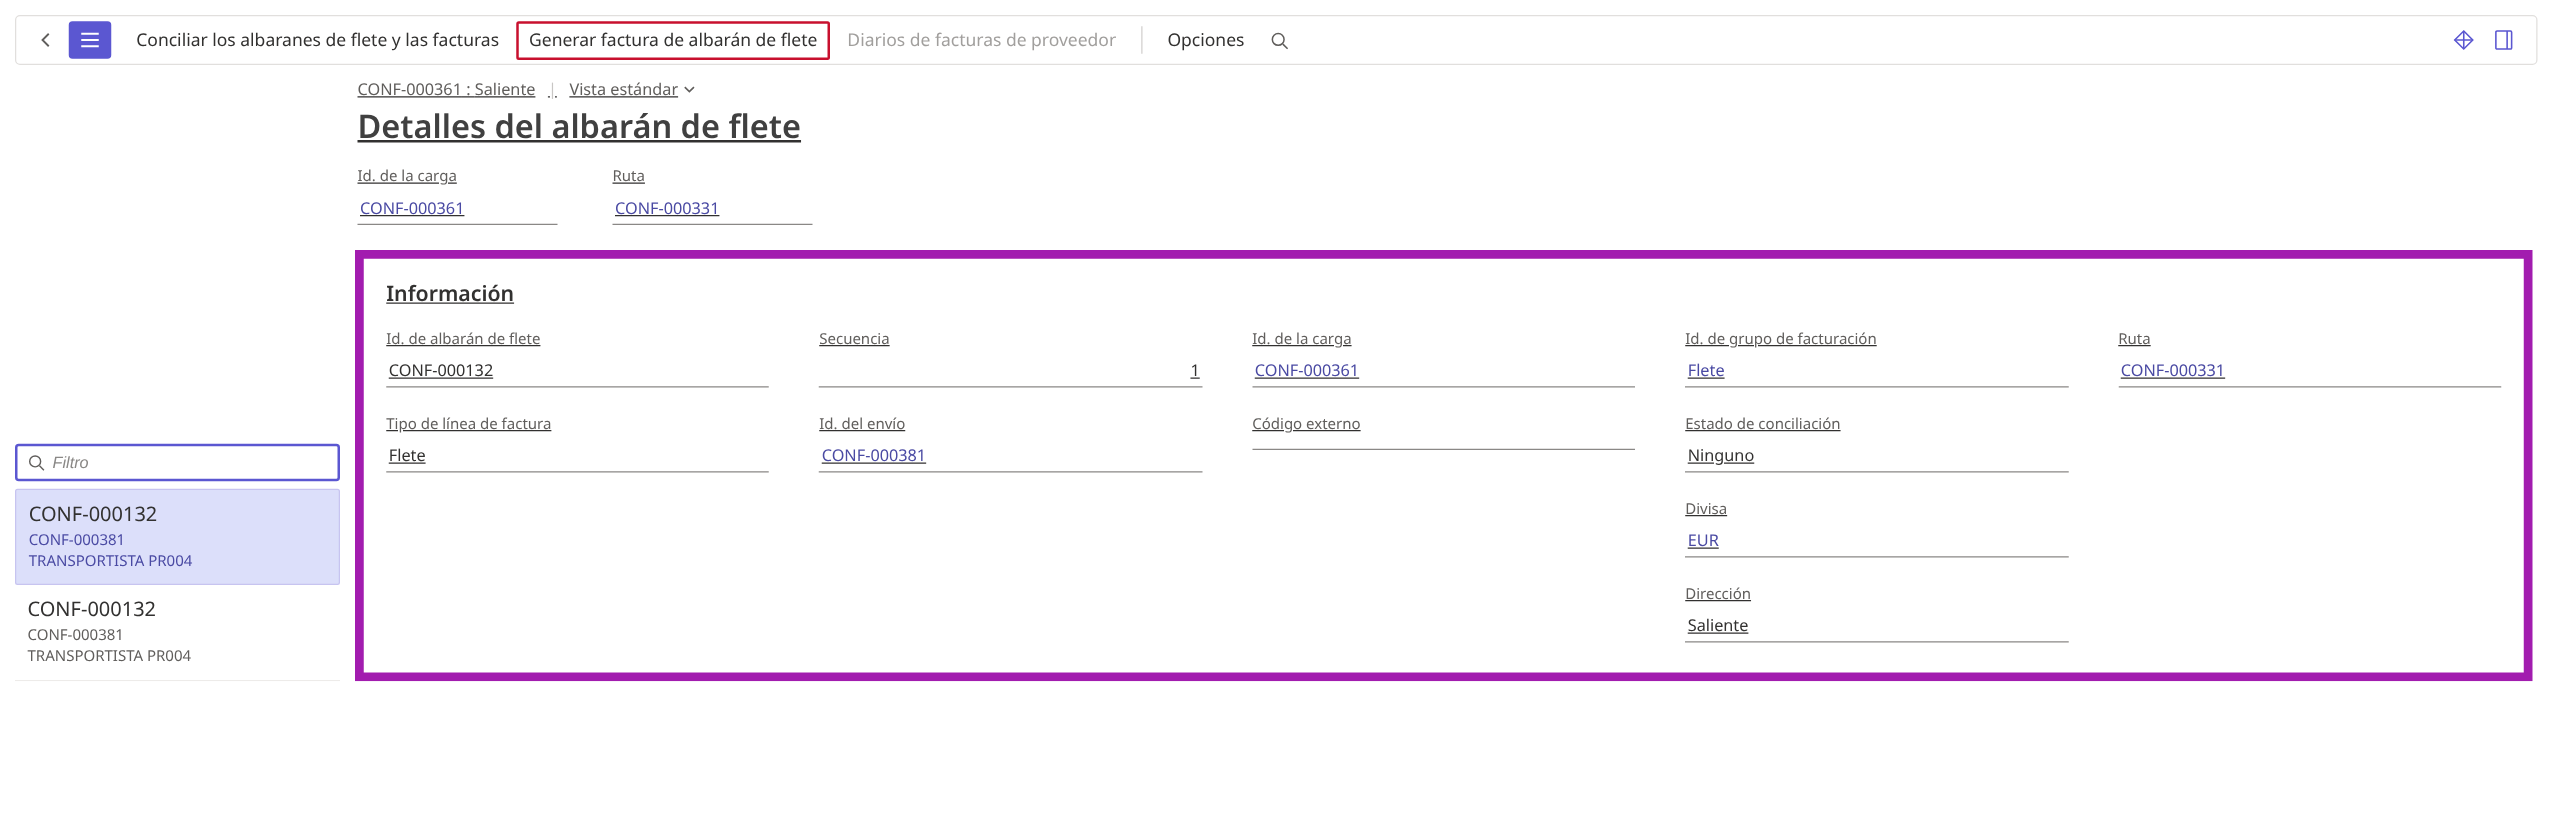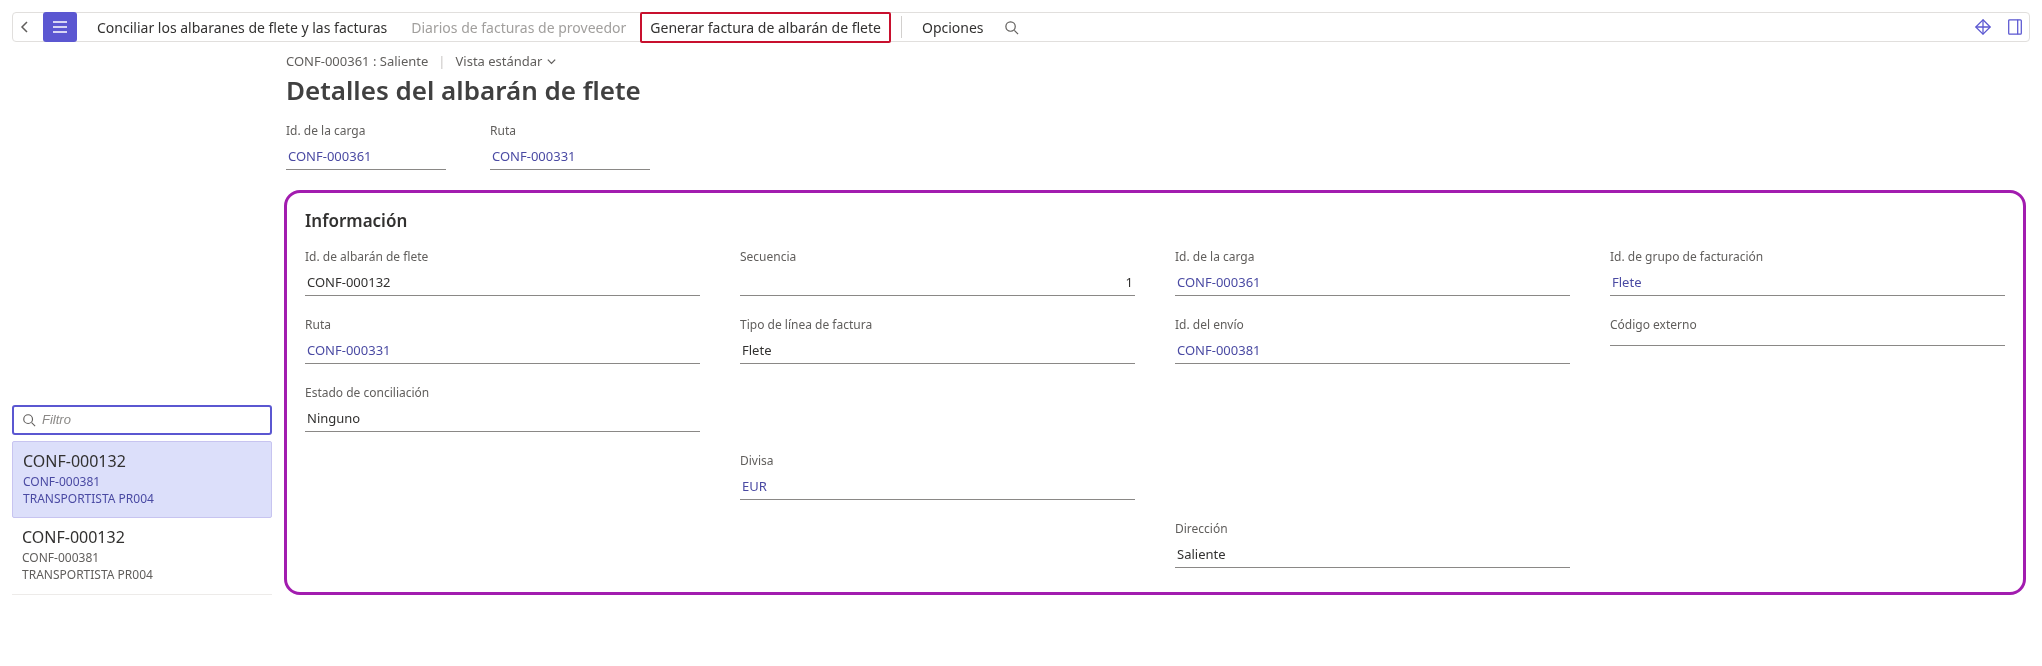--- a/index.html
+++ b/index.html
@@ -5,22 +5,22 @@
   * { box-sizing: border-box; margin: 0; padding: 0; }
   body {
     font-family: "Segoe UI", system-ui, -apple-system, sans-serif;
     font-size: 13px;
     color: #323130;
     background: #fff;
   }
   .app-bar {
     display: flex;
     align-items: center;
-    height: 30px;
-    padding: 0 0;
+    height: 40px;
+    padding: 0 12px;
     border: 1px solid #e1dfdd;
     border-radius: 4px;
     margin: 12px 12px 8px 12px;
     gap: 4px;
   }
   .back-btn {
     width: 24px;
     height: 24px;
     display: flex;
     align-items: center;
@@ -123,20 +123,21 @@
     border: 1px solid #c7c4f0;
     border-radius: 2px;
   }
   .li-title { font-size: 16px; color: #323130; margin-bottom: 2px; }
   .li-sub { font-size: 12px; color: #605e5c; line-height: 1.4; }
   .list-item.selected .li-sub { color: #4a4aa3; }
 
   .content {
     flex: 1;
     min-width: 0;
+    text-decoration: underline;
   }
   .breadcrumb {
     font-size: 13px;
     color: #605e5c;
     margin: 2px 0 2px 2px;
     display: flex;
     align-items: center;
     gap: 10px;
   }
   .breadcrumb .sep { color: #c8c6c4; }
@@ -163,54 +164,54 @@
     font-size: 13px;
     padding: 4px 2px;
     border-bottom: 1px solid #8a8886;
     min-width: 160px;
     display: block;
   }
   .field-value.link { color: #4a4aa3; }
   .field-value.narrow { min-width: 120px; }
 
   .section {
-    border: 3px solid #a21caf;
-    border-radius: 16px;
+    border: 7px solid #a21caf;
+    border-radius: 0;
     padding: 16px 18px 22px;
     margin-right: 4px;
   }
   .section-title {
     font-size: 17px;
     font-weight: 600;
     margin-bottom: 16px;
   }
   .grid5 {
     display: grid;
-    grid-template-columns: repeat(4, 1fr);
+    grid-template-columns: repeat(5, 1fr);
     gap: 18px 40px;
   }
   .field-value.right { text-align: right; }
 </style>
 </head>
 <body>
 
 <div class="app-bar">
   <div class="back-btn">
     <svg width="16" height="16" viewBox="0 0 16 16" fill="none" stroke="currentColor" stroke-width="1.5">
         <path d="M10 3 L5 8 L10 13"></path>
       </svg>
   </div>
   <div class="menu-btn">
     <svg width="16" height="14" viewBox="0 0 16 14" fill="none" stroke="currentColor" stroke-width="1.6">
         <path d="M1 2h14M1 7h14M1 12h14"></path>
       </svg>
   </div>
   <div class="cmd">Conciliar los albaranes de flete y las facturas</div>
+  <div class="cmd highlight">Generar factura de albarán de flete</div>
   <div class="cmd disabled">Diarios de facturas de proveedor</div>
-  <div class="cmd highlight">Generar factura de albarán de flete</div>
   <div class="vsep"></div>
   <div class="cmd">Opciones</div>
   <div class="search-icon-btn">
     <svg width="15" height="15" viewBox="0 0 16 16" fill="none" stroke="currentColor" stroke-width="1.3">
         <circle cx="7" cy="7" r="5"></circle>
         <path d="M11 11l4 4"></path>
       </svg>
   </div>
   <div class="app-spacer"></div>
   <div class="right-icon">

